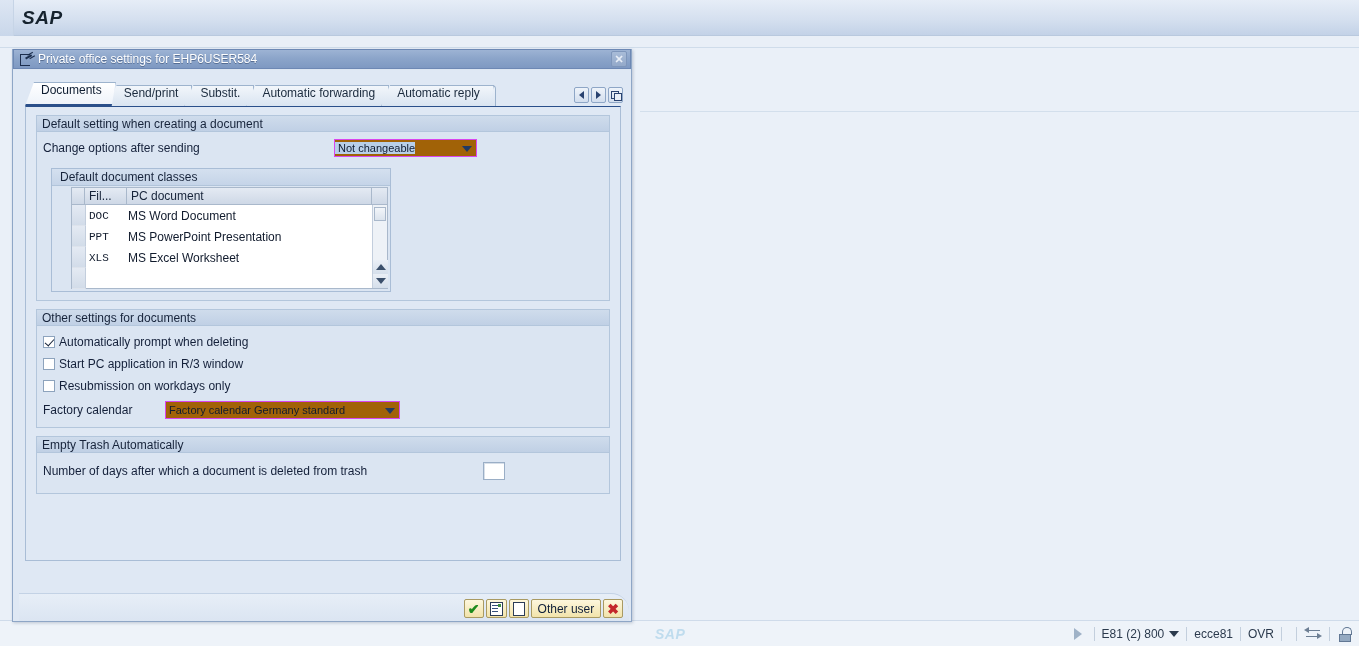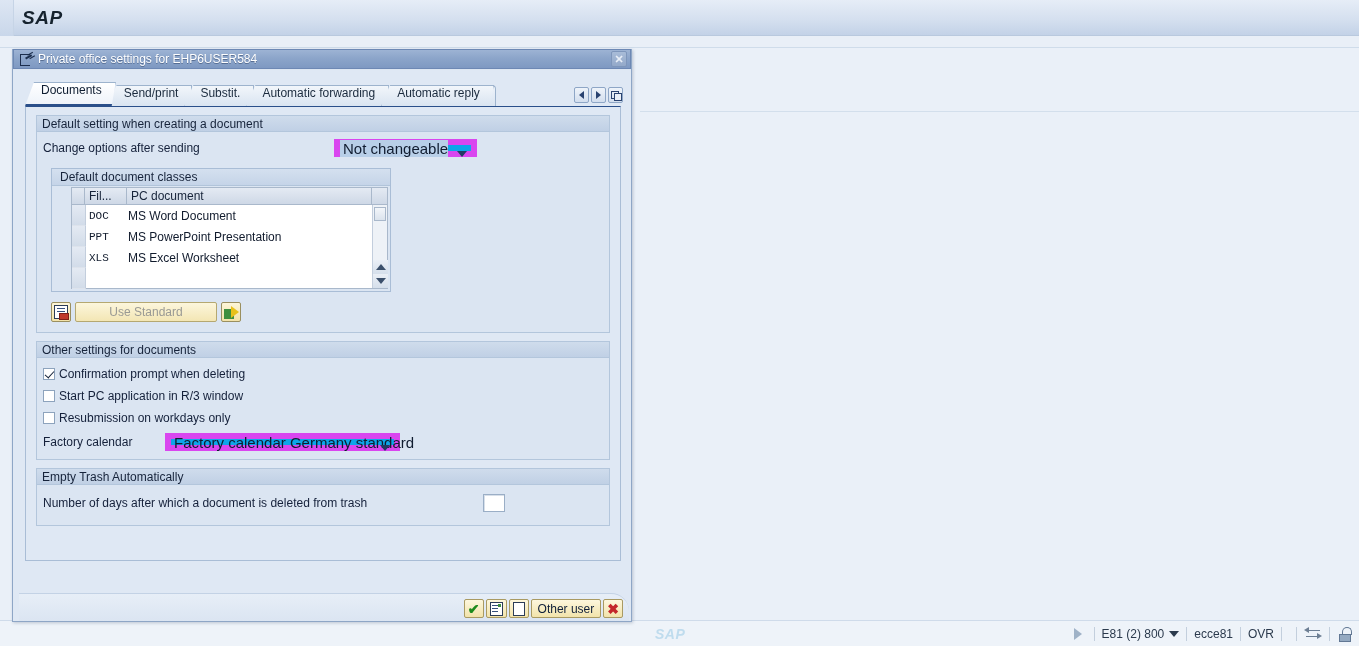--- a/index.html
+++ b/index.html
@@ -173,24 +173,24 @@
     border-bottom: 1px solid #b3c6dc;
   }
   .group-body { padding: 4px 6px 8px 6px; }
 
   .row { display: flex; align-items: center; height: 22px; }
   .lbl { font-size: 12px; color: #14203a; }
 
   
   .dd {
     position: relative; height: 18px;
-    background: #0ea5e9;
-    border: 6px solid #d946ef;
+    background: #a16207;
+    border: 1px solid #d946ef;
     display: flex; align-items: center;
-    font-size: 15px;
+    font-size: 11px;
   }
   .dd .val { padding-left: 3px; color: #101c30; white-space: nowrap; }
   .dd .val.sel { background: #b8cfe8; }
   .dd .arrow {
     position: absolute; right: 2px; top: 2px; width: 14px; height: 13px;
     display: flex; align-items: center; justify-content: center;
   }
   .dd .arrow::after {
     content: ""; width:0;height:0;
     border-left: 5px solid transparent; border-right: 5px solid transparent;
@@ -517,40 +517,31 @@
                         <span class="tri-u"></span>
                       </div>
                     <div class="vbtn dn">
                         <span class="tri-d"></span>
                       </div>
                   </div>
                 </div>
               </div>
             </div>
 
-            <div class="btnrow">
-              <div class="icon-btn">
-                  <span class="ic-list"></span>
-                </div>
-              <div class="btn-standard">Use Standard</div>
-              <div class="icon-btn">
-                  <span class="ic-arrow-green"></span>
-                </div>
-            </div>
 
           </div>
         </div>
 
         <div class="group">
           <div class="group-hdr">Other settings for documents</div>
           <div class="group-body" style="padding:5px 6px 6px 6px;">
 
             <div class="cbrow">
               <span class="cb on"></span>
-              <span class="lbl">Confirmation prompt when deleting</span>
+              <span class="lbl">Automatically prompt when deleting</span>
             </div>
             <div class="cbrow">
               <span class="cb"></span>
               <span class="lbl">Start PC application in R/3 window</span>
             </div>
             <div class="cbrow">
               <span class="cb"></span>
               <span class="lbl">Resubmission on workdays only</span>
             </div>
 

